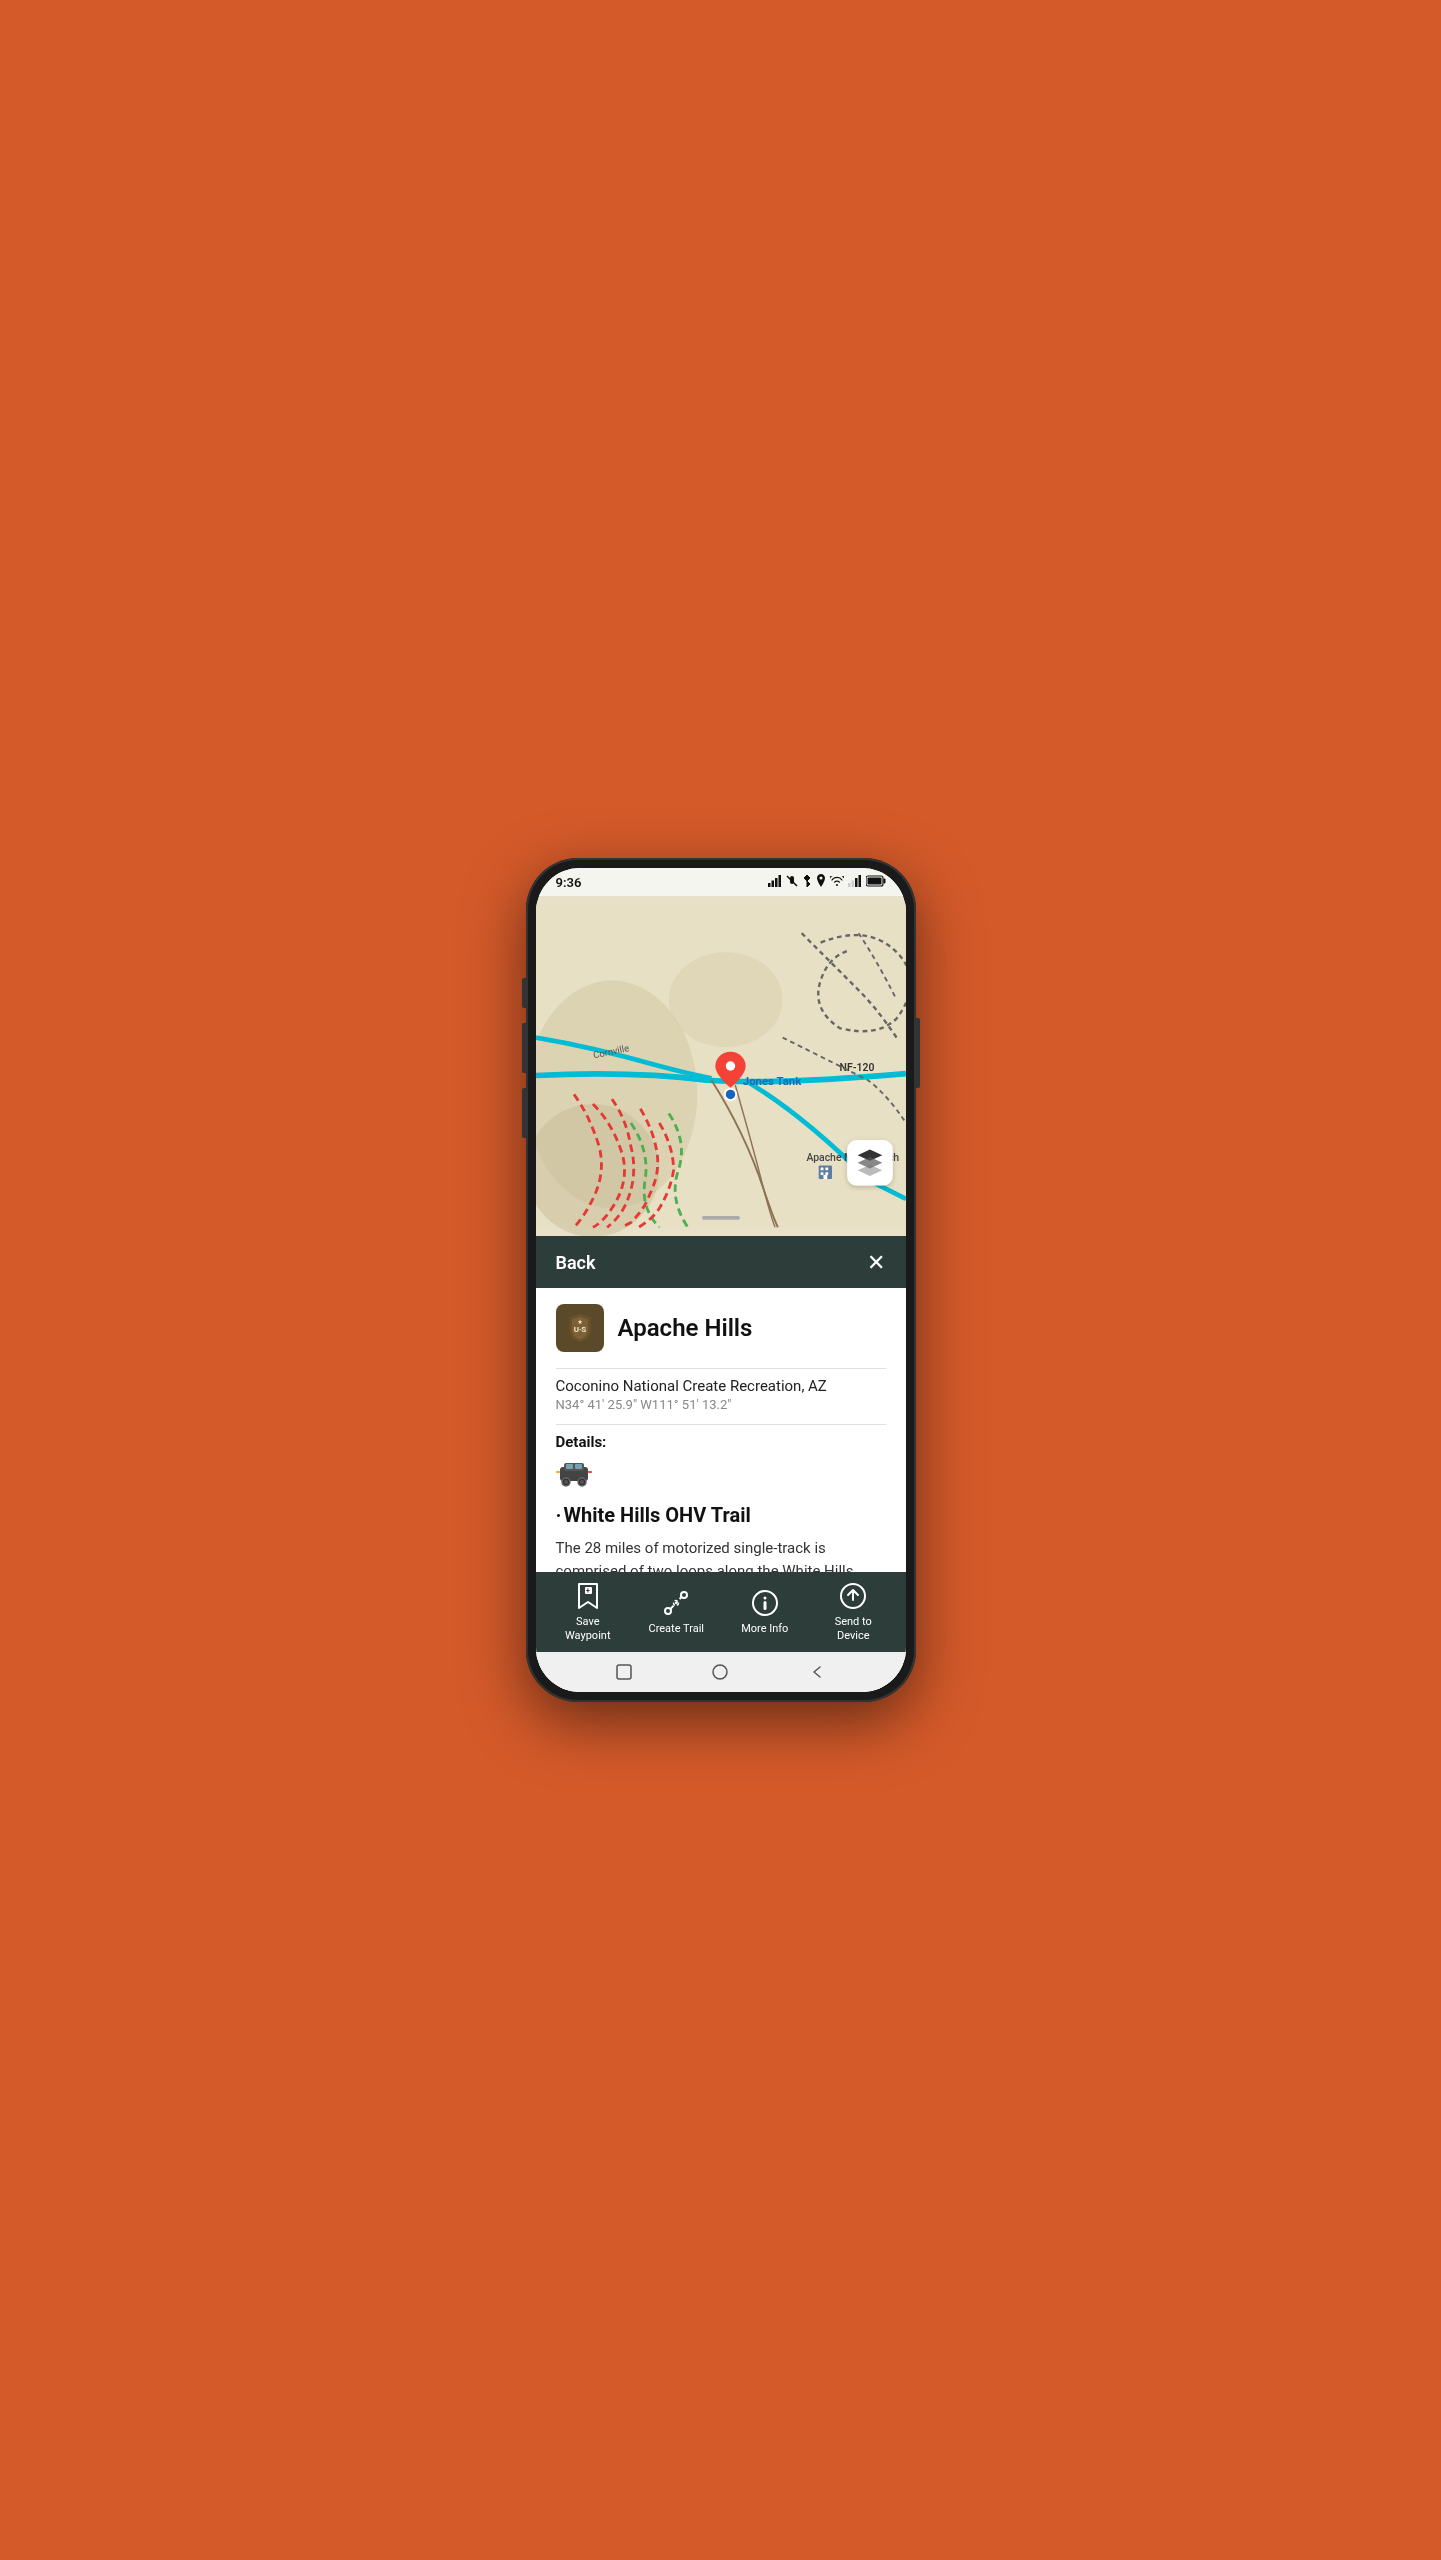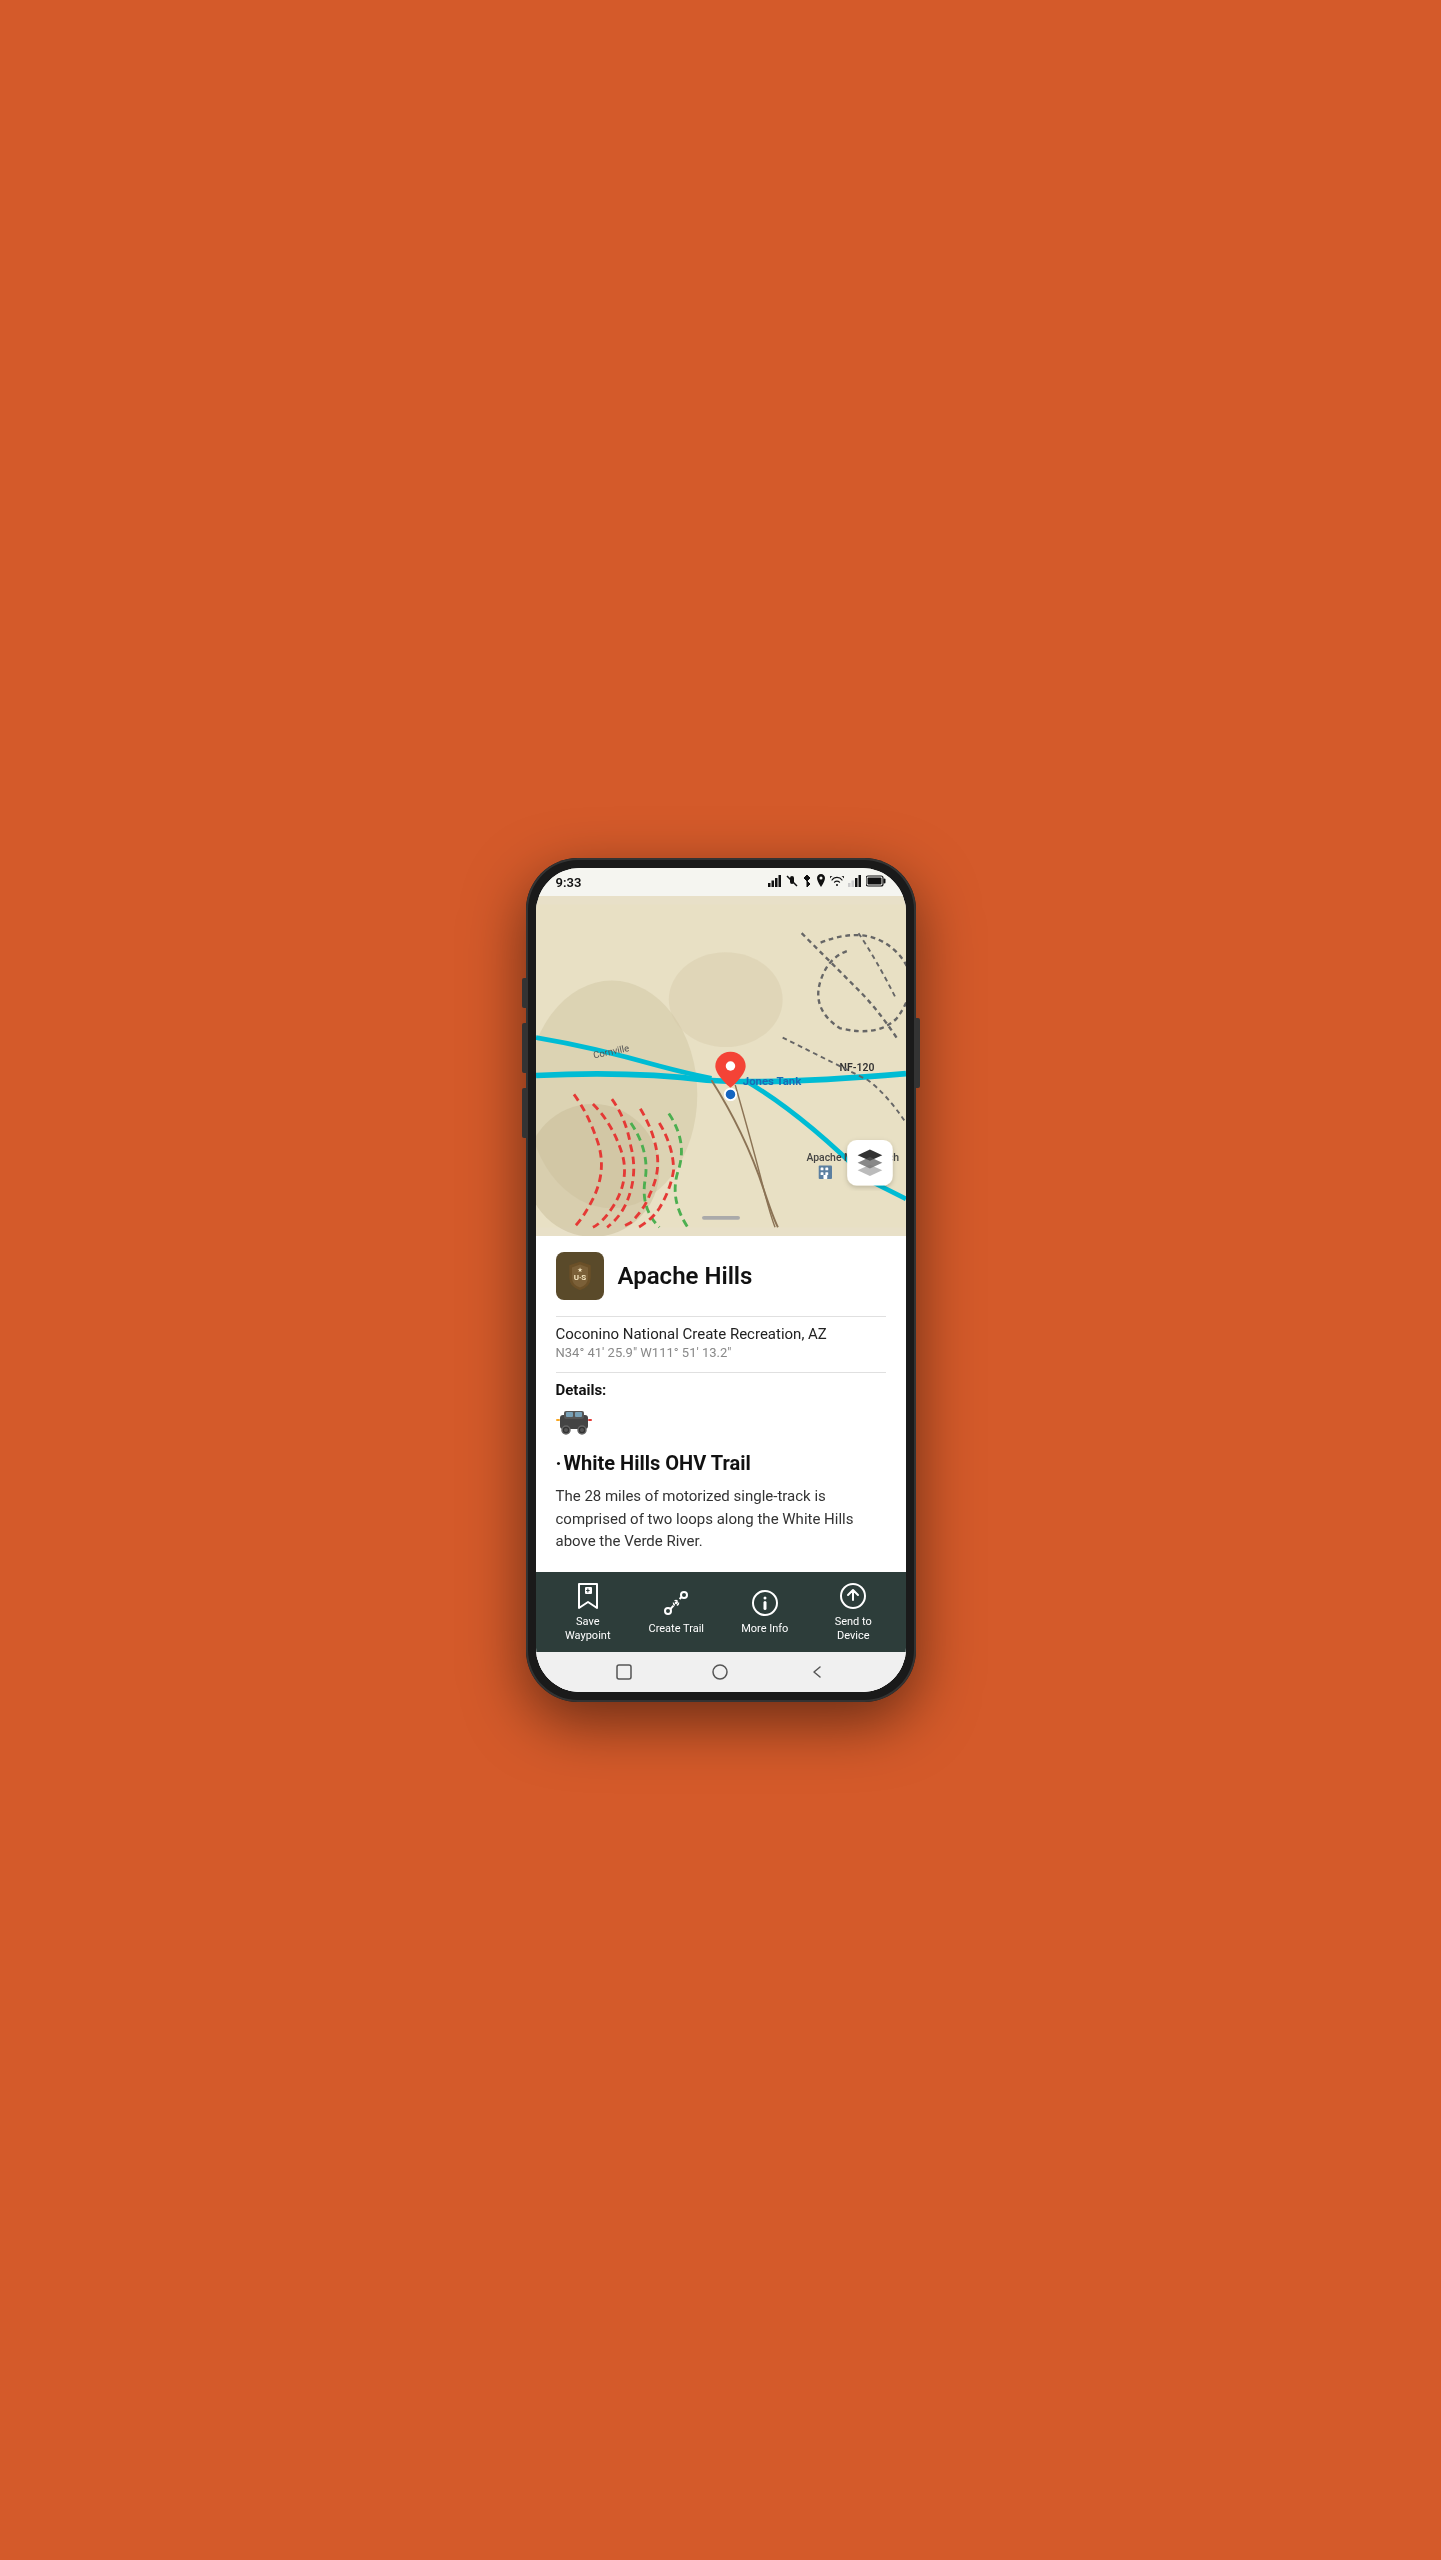--- a/index.html
+++ b/index.html
@@ -294,21 +294,21 @@
 
 <div class="phone-outer">
   <div class="side-btn-left"></div>
   <div class="side-btn-left2"></div>
   <div class="side-btn-left3"></div>
   <div class="side-btn-right"></div>
 
   <div class="phone-inner">
 
     <div class="status-bar">
-      <span class="status-time">9:33</span>
+      <span class="status-time">9:36</span>
       <div class="status-icons">
         <span class="status-icon">
           <svg width="14" height="12" viewBox="0 0 14 12" fill="none">
             <rect x="0" y="8" width="2.5" height="4" fill="#111"></rect>
             <rect x="3.5" y="5.5" width="2.5" height="6.5" fill="#111"></rect>
             <rect x="7" y="3" width="2.5" height="9" fill="#111"></rect>
             <rect x="10.5" y="0" width="2.5" height="12" fill="#111"></rect>
           </svg>
         </span>
         <span class="status-icon">
@@ -419,20 +419,24 @@
         <polygon points="352,258 365,264 352,270 339,264" fill="#333"></polygon>
         <polygon points="352,266 365,272 352,278 339,272" fill="#555" opacity="0.7"></polygon>
         <polygon points="352,274 365,280 352,286 339,280" fill="#777" opacity="0.5"></polygon>
 
         <rect x="175" y="328" width="40" height="4" rx="2" fill="#aaa"></rect>
       </svg>
     </div>
 
     <div class="bottom-sheet">
 
+      <div class="sheet-header">
+        <span class="sheet-back">Back</span>
+        <span class="sheet-close">✕</span>
+      </div>
 
       <div class="sheet-content">
 
         <div class="place-header">
           <div class="place-icon">
 
             <svg width="32" height="36" viewBox="0 0 32 36" fill="none">
               <path d="M16 2 L28 6 L28 20 Q28 30 16 34 Q4 30 4 20 L4 6 Z" fill="#6b5028"></path>
               <path d="M16 5 L25 8.5 L25 20 Q25 28 16 31 Q7 28 7 20 L7 8.5 Z" fill="#7b6038"></path>
               <text x="16" y="22" text-anchor="middle" font-size="9" fill="#f5e6c0" font-weight="700">U·S</text>

